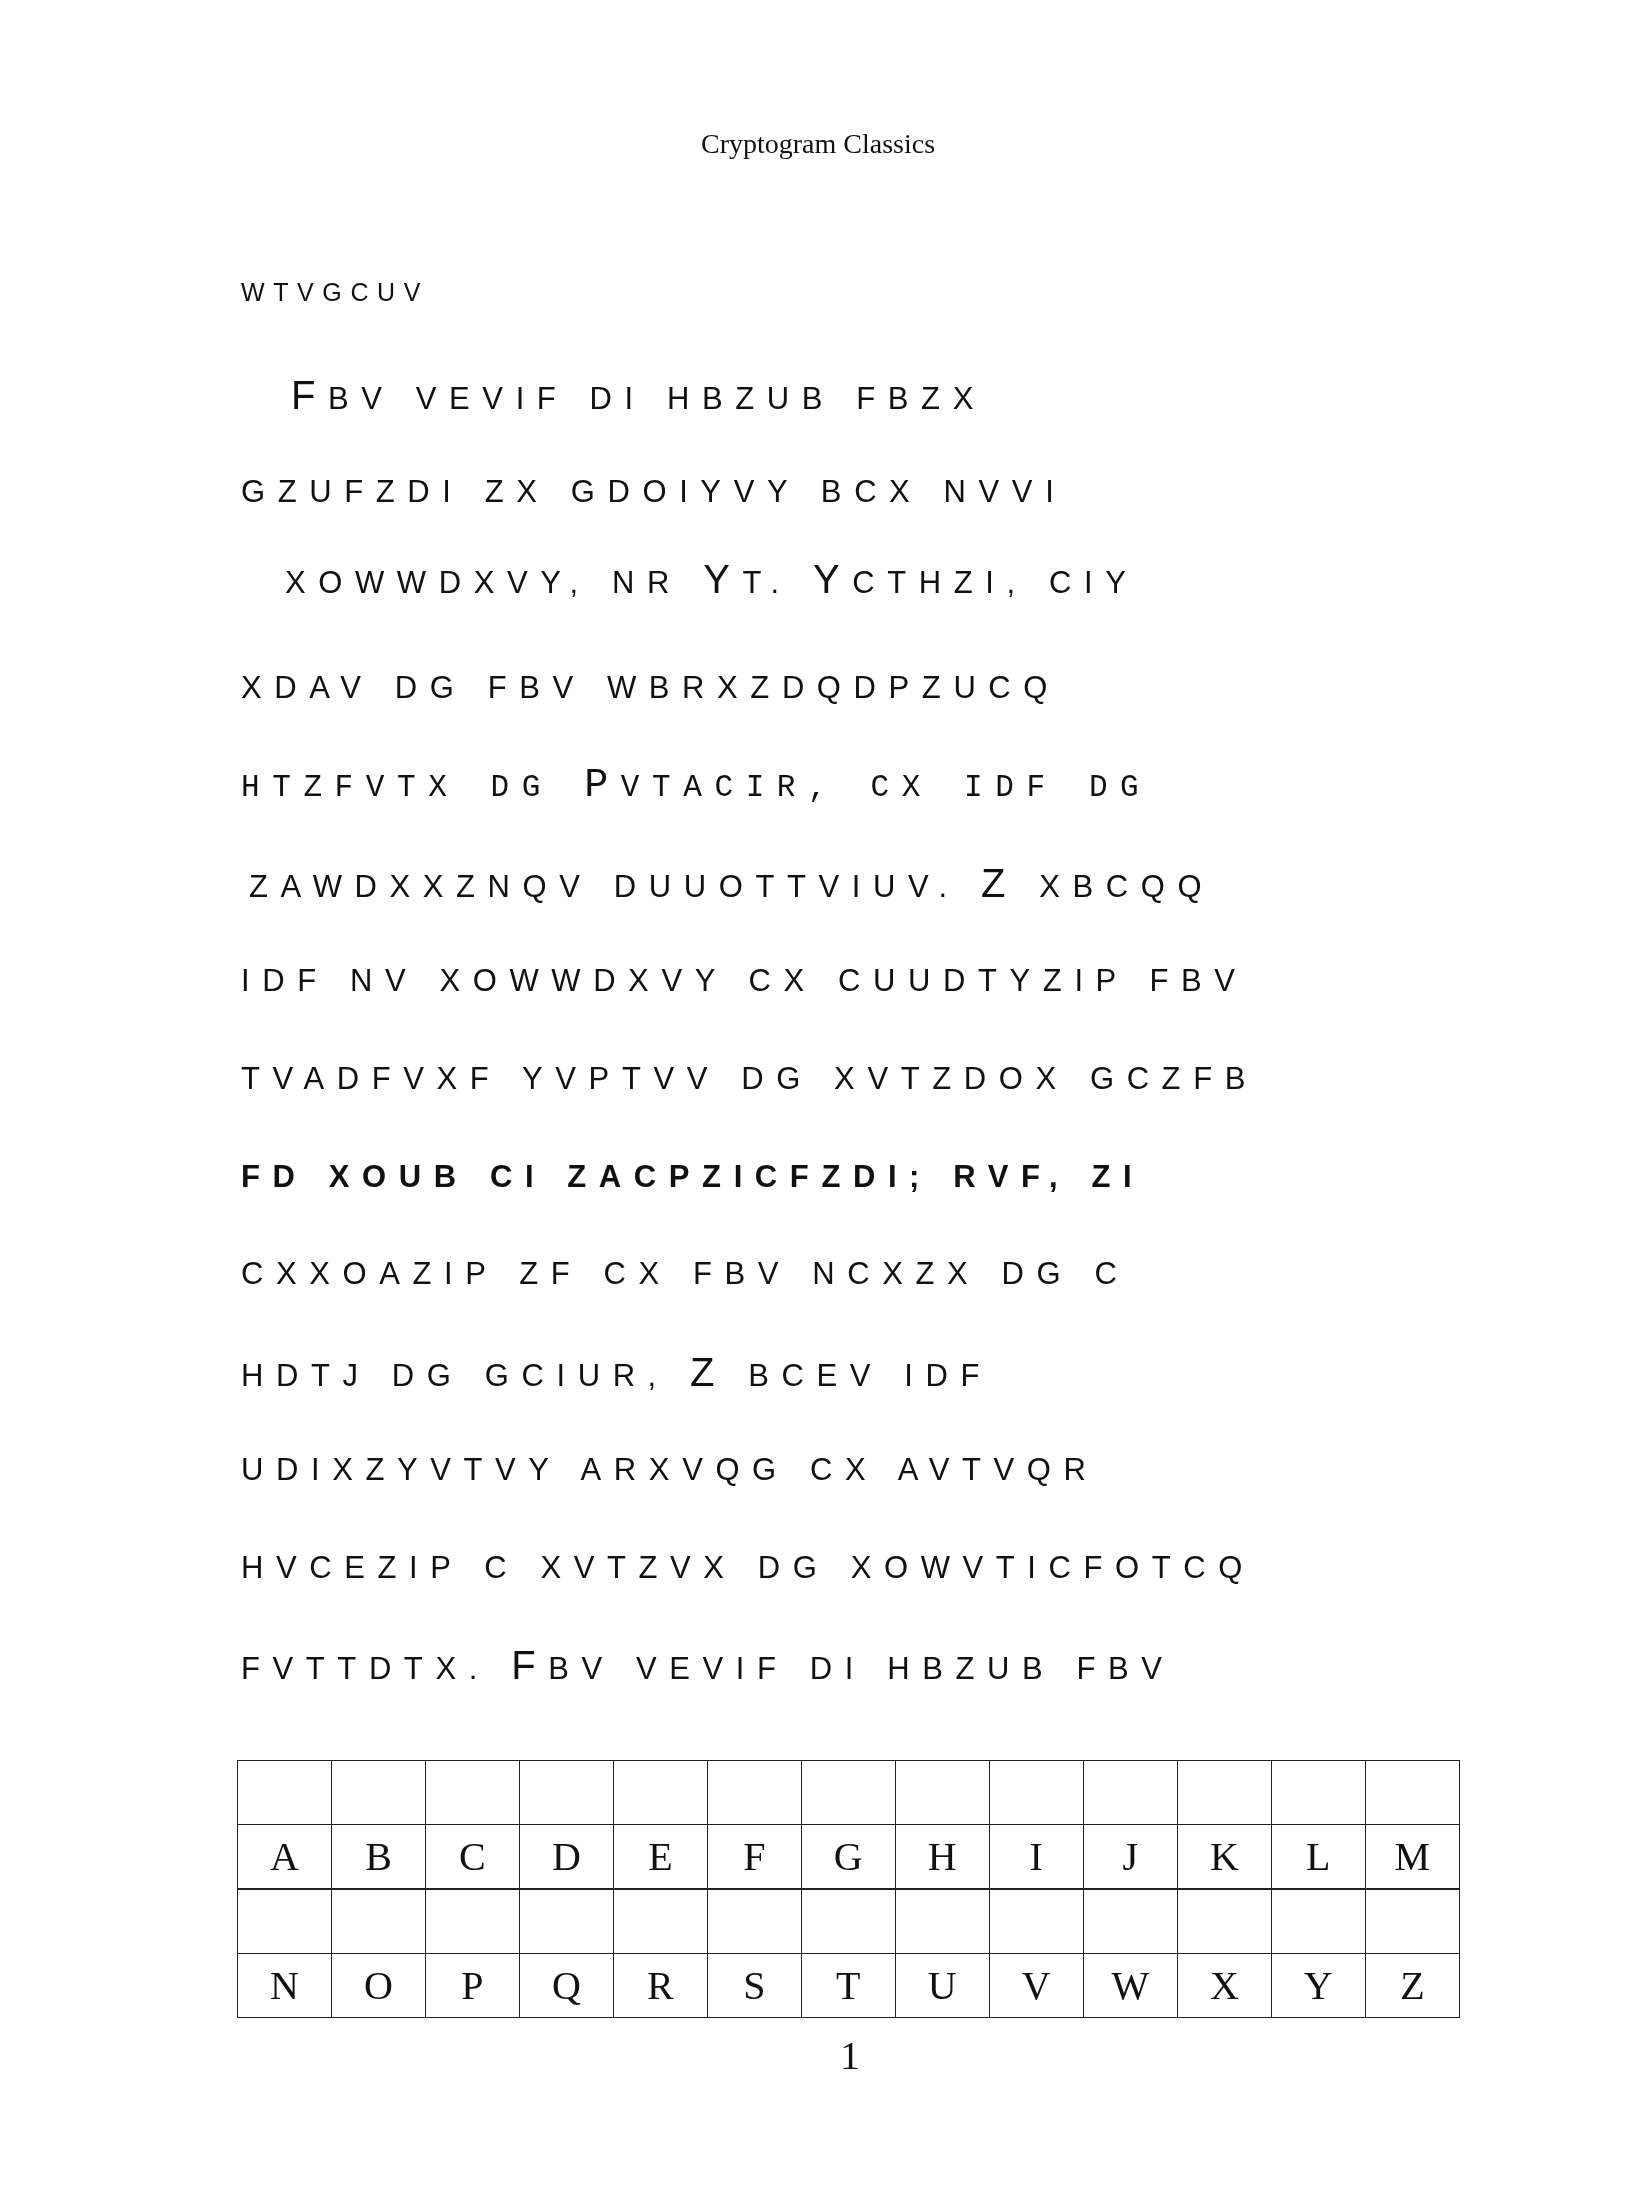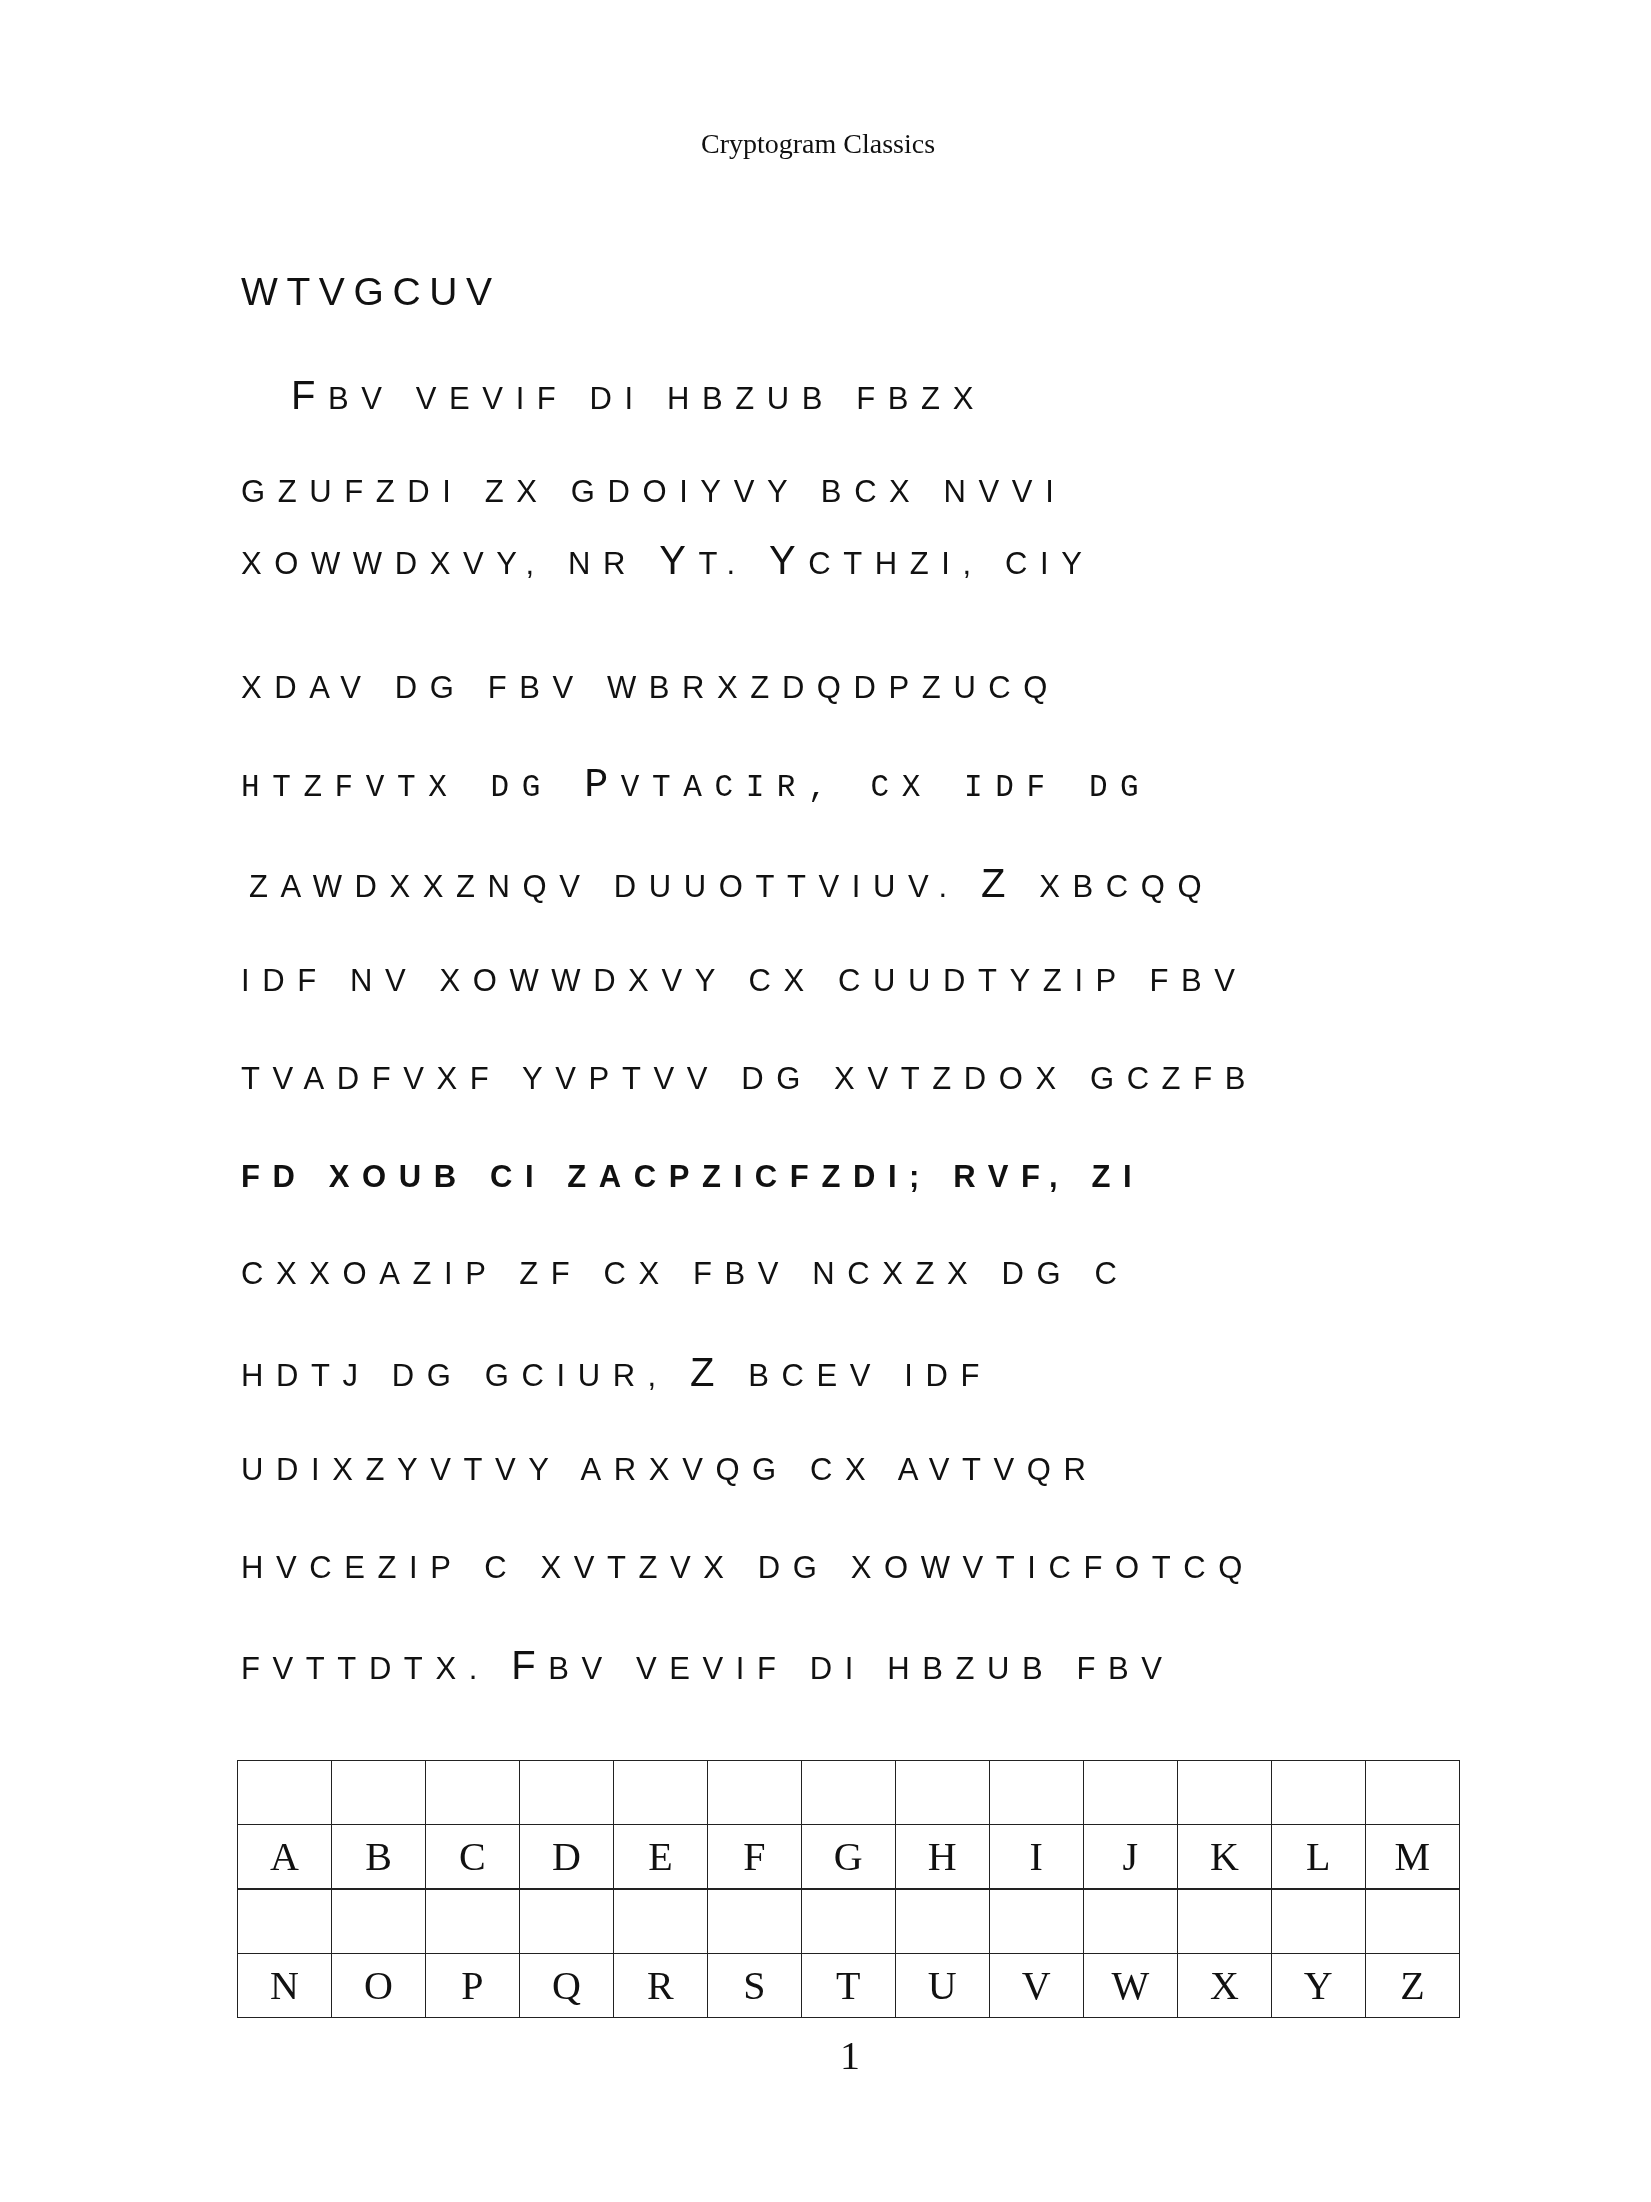--- a/index.html
+++ b/index.html
@@ -12,21 +12,21 @@
   .puzzle {
     position: absolute; left: 241px; top: 0; width: 1291px;
     font-family: "Liberation Sans", sans-serif;
   }
   .line {
     position: absolute; left: 0; white-space: pre;
     font-size: 31px; line-height: 34px; letter-spacing: 12.6px;
     text-transform: uppercase;
   }
   .line .big { font-size: 40px; }
-  .title-line { font-size: 39px; letter-spacing: 8.6px; }
+  .title-line { font-size: 25px; letter-spacing: 8.6px; }
   .indent { left: 50px; }
   table.key {
     position: absolute; left: 237px; top: 1760px;
     border-collapse: collapse; width: 1223px;
     font-family: "Liberation Serif", serif; font-size: 40px;
   }
   table.key td {
     border: 1.7px solid #222; width: 94px; height: 63px; padding: 0;
     text-align: center; vertical-align: middle;
   }
@@ -39,21 +39,21 @@
 </head>
 <body>
 
 <div class="page-header">Cryptogram Classics</div>
 
 <div class="puzzle">
   <div class="line title-line" style="top:275px">WTVGCUV</div>
   <div id="puzzle-lines">
       <div class="line indent" style="top: 378px;"><span class="big">F</span><span>bv vevif di hbzub fbzx</span></div>
       <div class="line" style="top: 475px;"><span>gzufzdi zx gdoiyvy bcx nvvi</span></div>
-      <div class="line" style="top: 543px;"><span>xowwdxvy, nr </span><span class="big">Y</span><span>t. </span><span class="big">Y</span><span>cthzi, ciy</span></div>
+      <div class="line" style="top: 562px; margin-left: 44px;"><span>xowwdxvy, nr </span><span class="big">Y</span><span>t. </span><span class="big">Y</span><span>cthzi, ciy</span></div>
       <div class="line" style="top: 671px;"><span>xdav dg fbv wbrxzdqdpzucq</span></div>
       <div class="line" style="top: 769px; font-family: Liberation Mono, monospace;"><span>htzfvtx dg </span><span class="big">P</span><span>vtacir, cx idf dg</span></div>
       <div class="line" style="top: 866px; margin-left: 8px;"><span>zawdxxznqv duuottviuv. </span><span class="big">Z</span><span> xbcqq</span></div>
       <div class="line" style="top: 964px;"><span>idf nv xowwdxvy cx cuudtyzip fbv</span></div>
       <div class="line" style="top: 1062px;"><span>tvadfvxf yvptvv dg xvtzdox gczfb</span></div>
       <div class="line" style="top: 1160px; font-weight: bold;"><span>fd xoub ci zacpzicfzdi; rvf, zi</span></div>
       <div class="line" style="top: 1257px;"><span>cxxoazip zf cx fbv ncxzx dg c</span></div>
       <div class="line" style="top: 1355px;"><span>hdtj dg gciur, </span><span class="big">Z</span><span> bcev idf</span></div>
       <div class="line" style="top: 1453px;"><span>udixzyvtvy arxvqg cx avtvqr</span></div>
       <div class="line" style="top: 1551px;"><span>hvcezip c xvtzvx dg xowvticfotcq</span></div>

